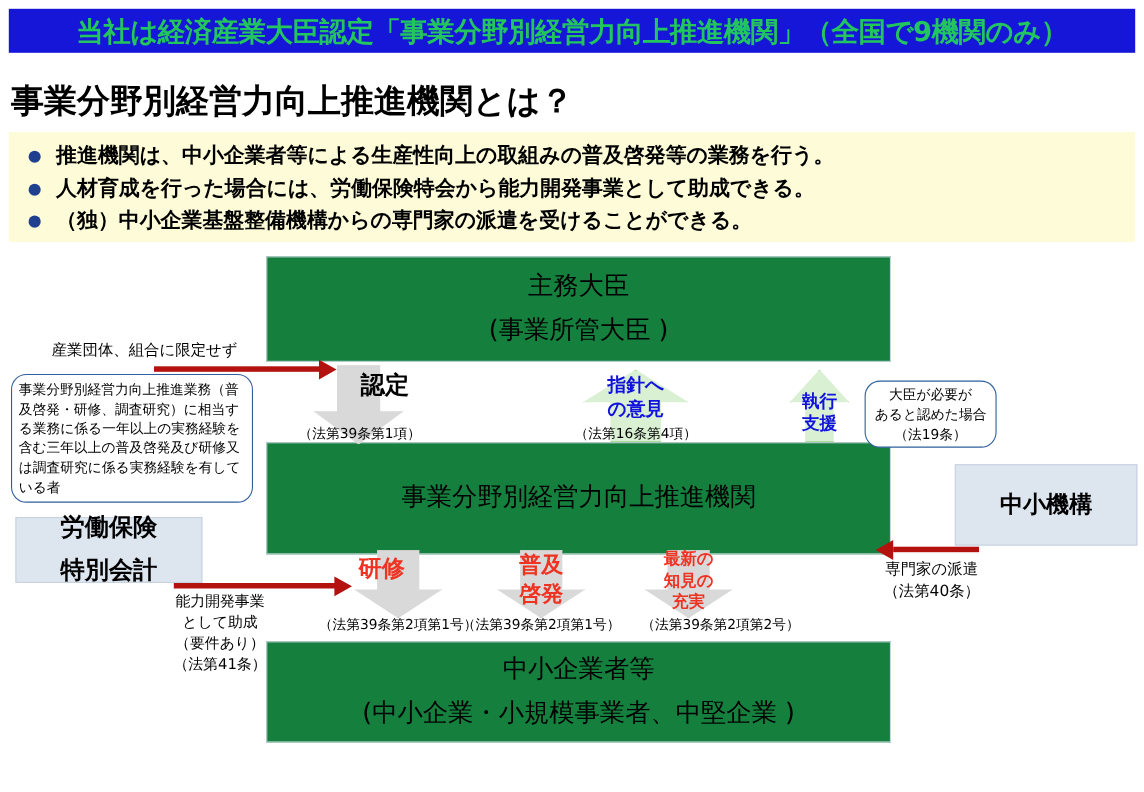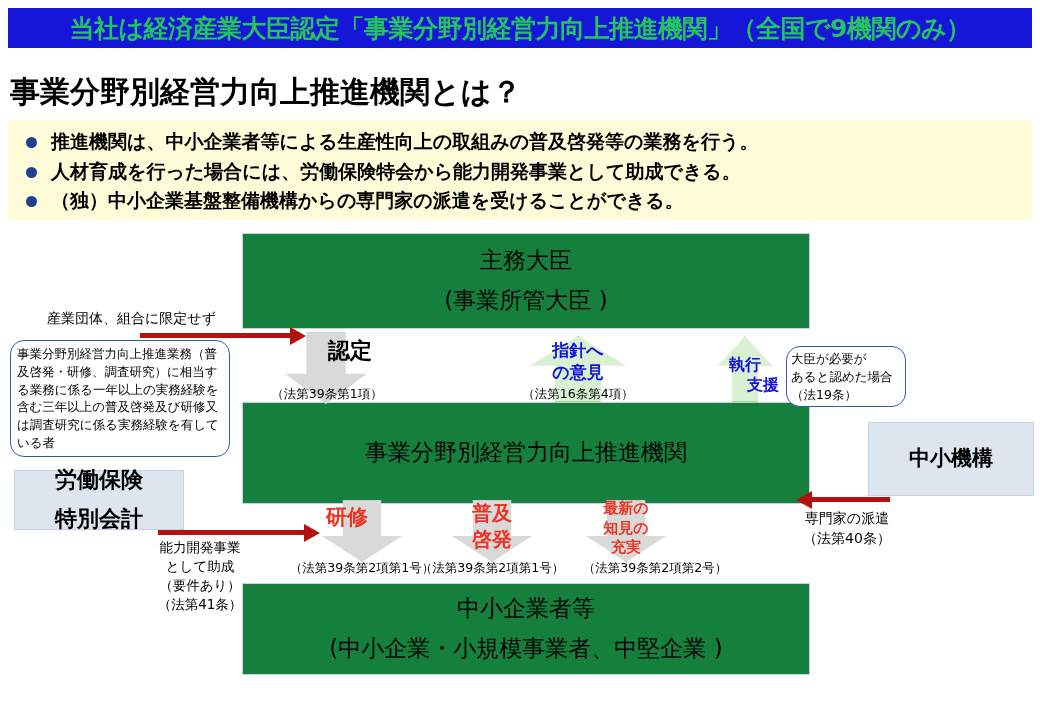--- a/index.html
+++ b/index.html
@@ -80,21 +80,21 @@
     border:1px solid #2f5f9e;
     border-radius:14px;
     background:#ffffff;
     padding:4px 6px;
     font-size:12.5px; line-height:1.42; color:#000;
   }
   #callout-criteria { left:10px; top:340px; width:220px; }
 
   #callout-minister-note {
     left:786px; top:346px; width:120px;
-    font-size:12.5px; line-height:1.42; text-align:left;
+    font-size:12.5px; line-height:1.42; text-align:center;
     padding:3px 4px;
   }
 
   
   .label { position:absolute; color:#000; }
   #label-not-limited { left:47px; top:310px; font-size:14px; }
   #label-subsidy     { left:140px; top:538px; font-size:13.5px; line-height:1.42; text-align:center; width:120px; }
   #label-dispatch    { left:782px; top:508px; font-size:14px; line-height:1.45; text-align:center; width:130px; }
 
   
@@ -216,21 +216,21 @@
   <div class="arrow-label" style="left:310px; top:338px; width:80px; font-size:22px; color:#000;">認定</div>
   <div class="arrow-note" style="left:262px; top:386px; width:130px;">（法第39条第1項）</div>
 
   <div class="blockarrow arrow-up green" id="arr-shishin"></div>
   <div class="arrow-label" style="left:516px; top:340px; width:124px; font-size:17px; color:#1111dd;">指針へ</div>
   <div class="arrow-label" style="left:516px; top:362px; width:124px; font-size:17px; color:#1111dd;">の意見</div>
   <div class="arrow-note" style="left:508px; top:386px; width:140px;text-align:center;">（法第16条第4項）</div>
 
   <div class="blockarrow arrow-up green" id="arr-shikkou"></div>
   <div class="arrow-label" style="left:718px; top:356px; width:54px; font-size:16px; color:#1111dd;">執行</div>
-  <div class="arrow-label" style="left:736px; top:376px; width:54px; font-size:16px; color:#1111dd;">支援</div>
+  <div class="arrow-label" style="left:718px; top:376px; width:54px; font-size:16px; color:#1111dd;">支援</div>
 
   <div class="blockarrow arrow-down" id="arr-kenshu"></div>
   <div class="arrow-label" style="left:307px; top:505px; width:80px; font-size:21px; color:#ee3322;">研修</div>
   <div class="arrow-note" style="left:262px; top:560px; width:200px;">（法第39条第2項第1号）</div>
 
   <div class="blockarrow arrow-down" id="arr-fukyu"></div>
   <div class="arrow-label" style="left:452px; top:502px; width:80px; font-size:20px; color:#ee3322;">普及</div>
   <div class="arrow-label" style="left:452px; top:528px; width:80px; font-size:20px; color:#ee3322;">啓発</div>
   <div class="arrow-note" style="left:392px; top:560px; width:200px;">（法第39条第2項第1号）</div>
 

